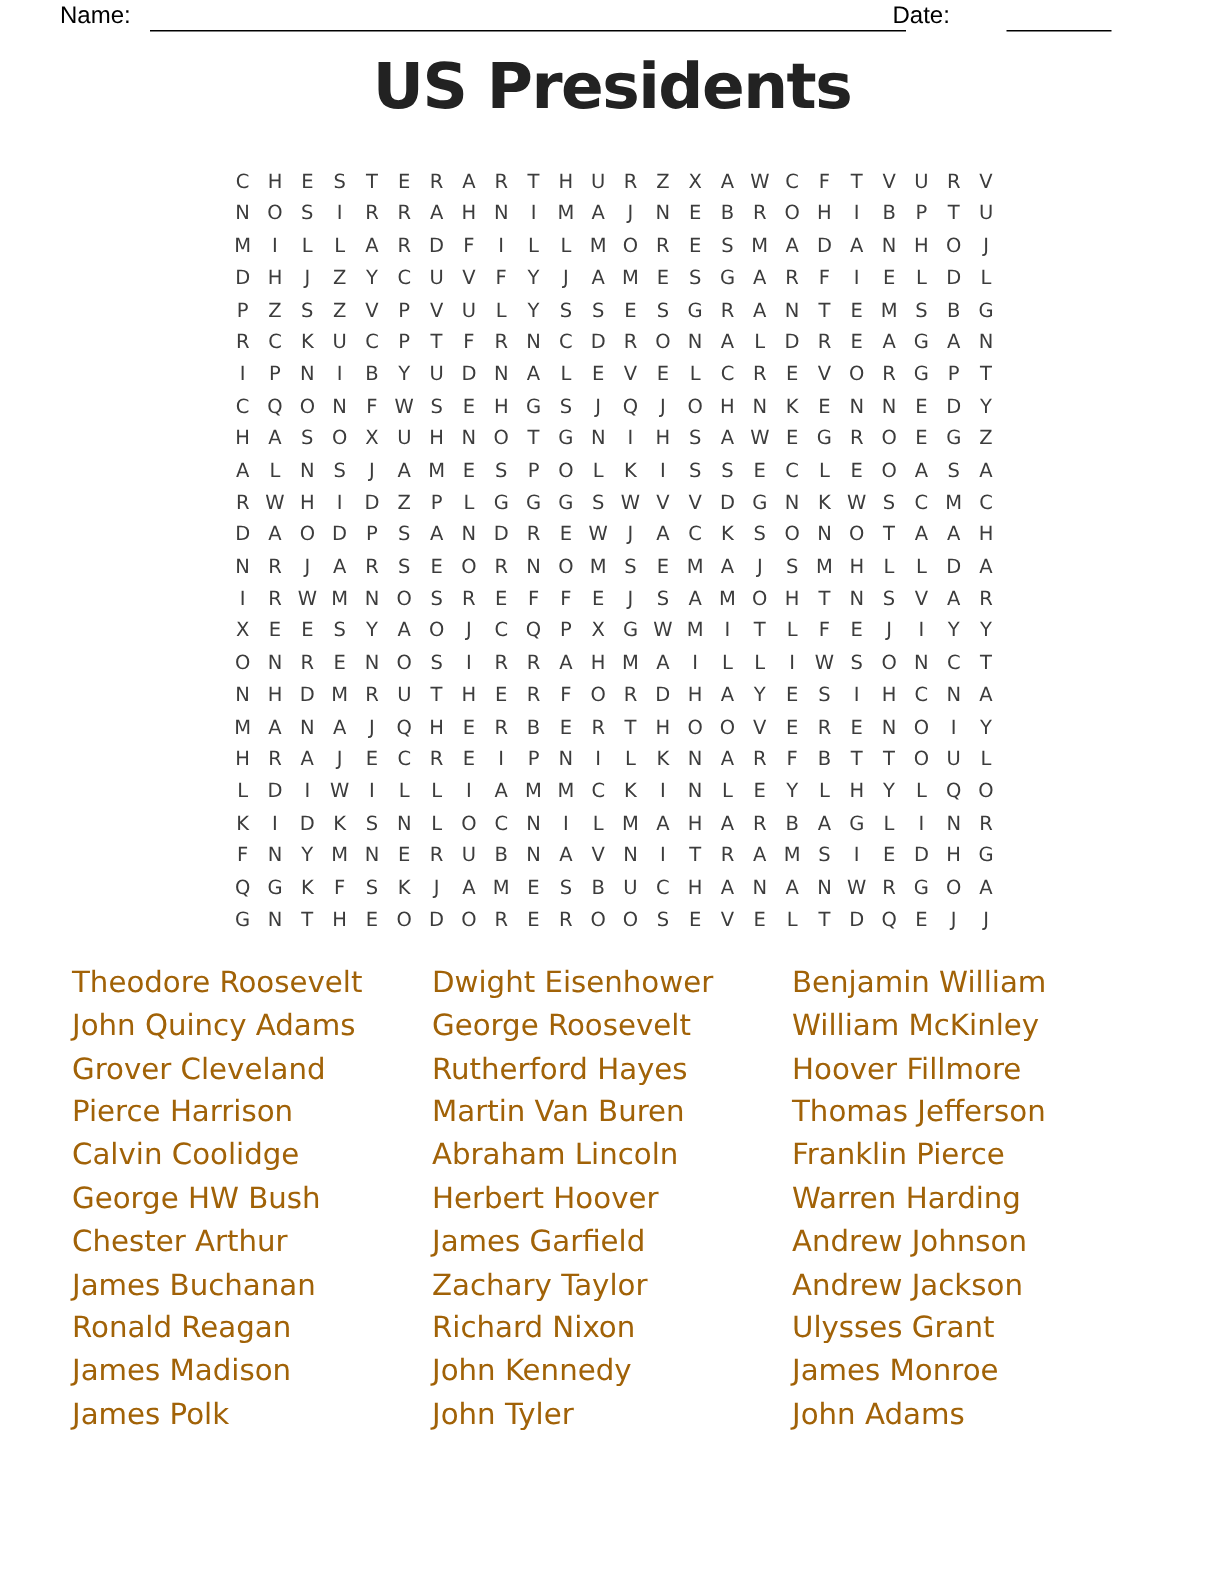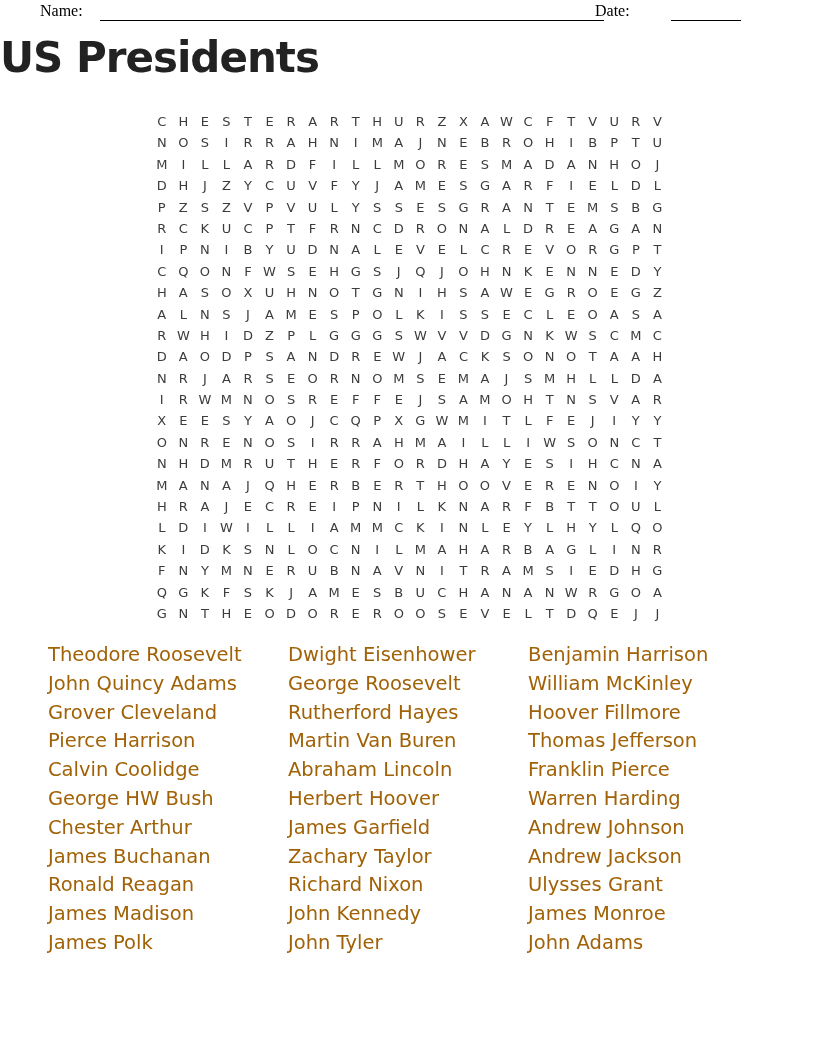--- a/index.html
+++ b/index.html
@@ -16,42 +16,42 @@
   }
   .page {
     position: absolute;
     inset: 0;
     background: #ffffff;
   }
   
   .hdr-label {
     position: absolute;
     top: 2px;
-    font-family: Liberation Serif, serif;
+    font-family: Liberation Sans, sans-serif;
     font-size: 16px;
     color: #000000;
     white-space: nowrap;
   }
   .hdr-label.name { left: 40px; }
   .hdr-label.date { left: 595px; }
   .blank-line {
     position: absolute;
     top: 1px;
     height: 19px;
     border-bottom: 1.6px solid #000000;
   }
   .blank-line.name { left: 100px; width: 504px; }
   .blank-line.date { left: 671px; width: 70px; }
   
   .title {
     position: absolute;
     top: 33px;
     left: 0;
     width: 816px;
-    text-align: left;
+    text-align: center;
     font-size: 42px;
     font-weight: 700;
     letter-spacing: -1px;
     color: #222222;
     margin: 0;
   }
   
   .grid {
     position: absolute;
     left: 151px;
@@ -694,21 +694,21 @@
         <div class="word-item">Martin Van Buren</div>
         <div class="word-item">Abraham Lincoln</div>
         <div class="word-item">Herbert Hoover</div>
         <div class="word-item">James Garfield</div>
         <div class="word-item">Zachary Taylor</div>
         <div class="word-item">Richard Nixon</div>
         <div class="word-item">John Kennedy</div>
         <div class="word-item">John Tyler</div>
       </div>
       <div class="word-col">
-        <div class="word-item">Benjamin Harrison</div>
+        <div class="word-item">Benjamin William</div>
         <div class="word-item">William McKinley</div>
         <div class="word-item">Hoover Fillmore</div>
         <div class="word-item">Thomas Jefferson</div>
         <div class="word-item">Franklin Pierce</div>
         <div class="word-item">Warren Harding</div>
         <div class="word-item">Andrew Johnson</div>
         <div class="word-item">Andrew Jackson</div>
         <div class="word-item">Ulysses Grant</div>
         <div class="word-item">James Monroe</div>
         <div class="word-item">John Adams</div>

